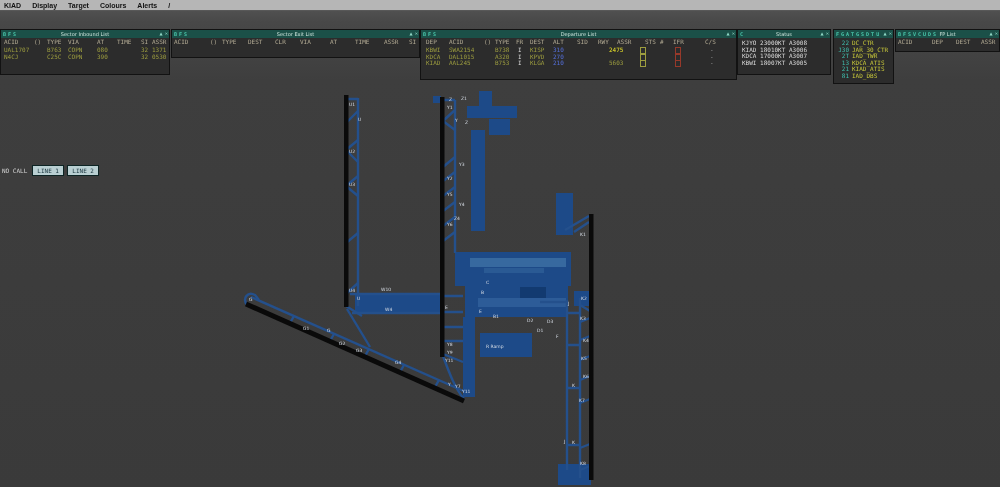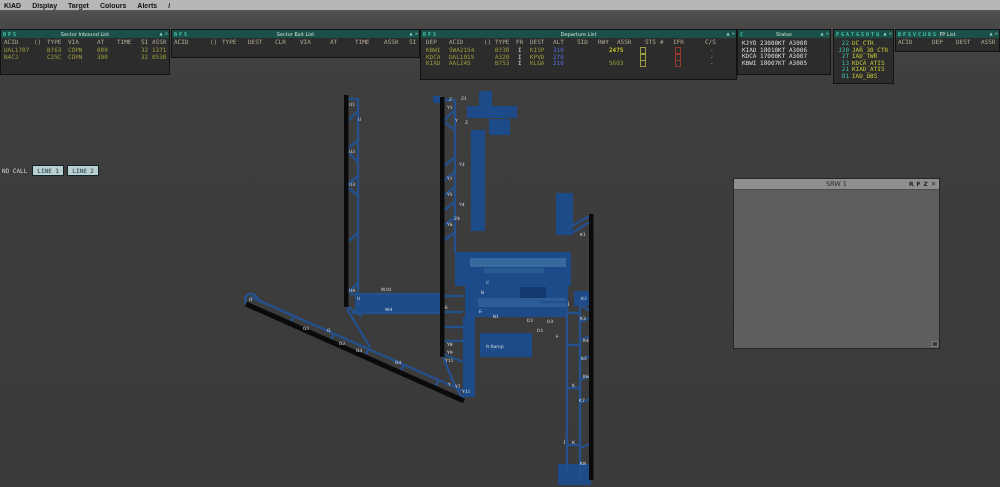--- a/index.html
+++ b/index.html
@@ -352,26 +352,14 @@
         </div>
       </div>
     </div>
 
   <div class="nocall">
     <span class="nocall-label">NO CALL</span>
   <span class="line-btn">LINE 1</span>
       <span class="line-btn">LINE 2</span>
     </div>
 
-  <div class="srw">
-    <div class="srw-tbar">
-      <span class="srw-title">SRW 1</span>
-      <span class="srw-btns">
-          <span class="srw-btn">R</span>
-          <span class="srw-btn">F</span>
-          <span class="srw-btn">Z</span>
-          <span class="srw-btn">✕</span>
-        </span>
-    </div>
-    <div class="srw-grip"></div>
-  </div>
 
 </div>
 
 </body></html>

